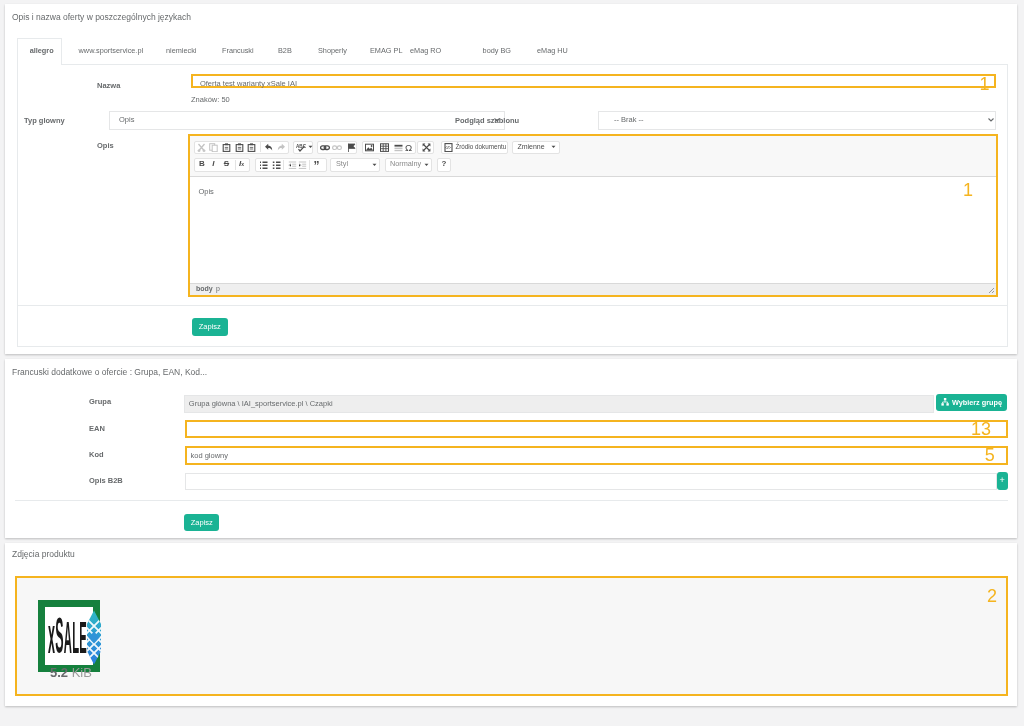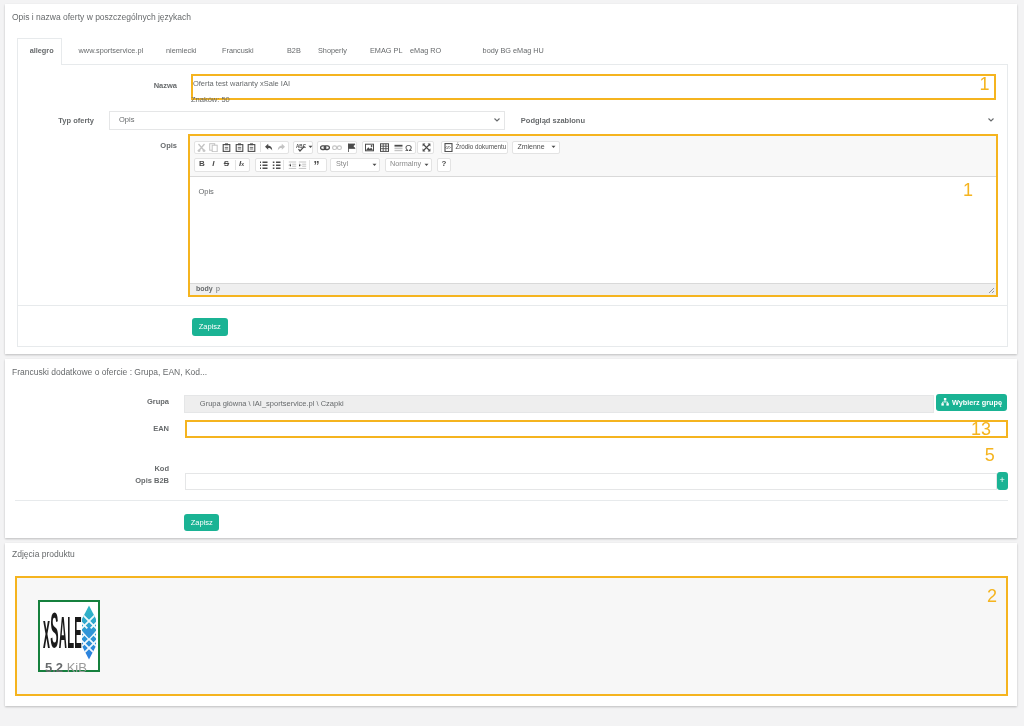--- a/index.html
+++ b/index.html
@@ -1,19 +1,19 @@
 <!DOCTYPE html>
 <html><head><meta charset="utf-8">
 <style>
 *{margin:0;padding:0;box-sizing:border-box}
 html,body{width:1024px;height:726px;background:#f3f3f4;font-family:"Liberation Sans",sans-serif;color:#676a6c;overflow:hidden}
 .abs{position:absolute}
 .card{position:absolute;left:5px;width:1012px;background:#fff;box-shadow:0 1px 2px rgba(0,0,0,.22)}
 .ttl{position:absolute;left:7px;font-size:8.5px;color:#676a6c}
-.lbl{position:absolute;font-weight:bold;font-size:7.5px;text-align:right;color:#676a6c}
+.lbl{position:absolute;font-weight:bold;font-size:7.5px;color:#676a6c}
 .inp{position:absolute;background:#fff;font-size:7.5px;color:#676a6c}
 .amber{border:2px solid #f5b41f}
 .thin{border:1px solid #e5e6e7}
 .num{position:absolute;color:#f5b41f;font-size:18px;line-height:1}
 .btn{position:absolute;background:#1ab394;color:#fff;font-size:7.5px;border-radius:3px;text-align:center}
 .sep{position:absolute;height:1px;background:#e7eaec}
 .sel{position:absolute;background:#fff;border:1px solid #e5e6e7;font-size:7.5px;color:#676a6c}
 .car{position:absolute}
 .tab{position:absolute;font-size:7.3px;color:#676a6c;white-space:nowrap}
 .tbx{position:absolute;background:#fff;border:1px solid #e3e3e3;border-radius:2px}
@@ -22,38 +22,39 @@
 <body>
 
 <div class="card" style="top:4px;height:350px">
   <div class="ttl" style="top:8px">Opis i nazwa oferty w poszczególnych językach</div>
   <div class="abs" style="left:11.5px;top:60px;width:991.5px;height:283px;border:1px solid #e7eaec"></div>
   <div class="abs" style="left:11.5px;top:34px;width:45.5px;height:27px;background:#fff;border:1px solid #e7eaec;border-bottom:none;z-index:2"></div>
   <div class="tab" style="left:24.7px;top:42px;font-weight:bold;z-index:3">allegro</div>
   <div class="tab" style="left:73.6px;top:42px">www.sportservice.pl</div>
   <div class="tab" style="left:161px;top:42px">niemiecki</div>
   <div class="tab" style="left:217px;top:42px">Francuski</div>
-  <div class="tab" style="left:282px;top:42px">B2B</div>
+  <div class="tab" style="left:273px;top:42px">B2B</div>
   <div class="tab" style="left:313px;top:42px">Shoperly</div>
   <div class="tab" style="left:365px;top:42px">EMAG PL</div>
   <div class="tab" style="left:405px;top:42px">eMag RO</div>
   <div class="tab" style="left:477.6px;top:42px">body BG</div>
-  <div class="tab" style="left:508px;top:42px">eMag HU</div>
+  <div class="tab" style="left:532px;top:42px">eMag HU</div>
 
   <div class="lbl" style="left:92px;top:77px;width:80px">Nazwa</div>
-  <div class="inp amber" style="left:185.9px;top:70px;width:804.7px;height:26px;line-height:15px;">Oferta test warianty xSale IAI</div>
+  <div class="inp amber" style="left:185.9px;top:70px;width:804.7px;height:14px;line-height:15px;padding-left:7px">Oferta test warianty xSale IAI</div>
   <div class="num" style="left:974.5px;top:71px">1</div>
   <div class="abs" style="left:186px;top:90.5px;font-size:7.5px">Znaków: 50</div>
 
-  <div class="lbl" style="left:19px;top:112px;width:70px">Typ oferty</div>
+  <div class="lbl" style="left:19px;top:112px;width:70px">Typ glowny</div>
   <div class="sel" style="left:104px;top:107px;width:396px;height:18.5px;line-height:16px;padding-left:9px">Opis</div>
   <svg class="car" style="left:489px;top:114px" width="6" height="4" viewBox="0 0 6 4">
       <path d="M0.5 0.5 L3 3 L5.5 0.5" fill="none" stroke="#676a6c" stroke-width="1.1"></path>
     </svg>
   <div class="lbl" style="left:450px;top:112px;width:130px">Podgląd szablonu</div>
+  <div class="sel" style="left:593px;top:107px;width:398px;height:18.5px;line-height:16px;padding-left:15px">-- Brak --</div>
   <svg class="car" style="left:983px;top:114px" width="6" height="4" viewBox="0 0 6 4">
       <path d="M0.5 0.5 L3 3 L5.5 0.5" fill="none" stroke="#676a6c" stroke-width="1.1"></path>
     </svg>
 
   <div class="lbl" style="left:92px;top:136.5px;width:80px">Opis</div>
 
   <div class="abs amber" style="left:183.4px;top:130px;width:809.3px;height:163.3px;background:#f8f8f8">
     <div class="abs" style="left:0;top:0;width:100%;height:40.5px;border-bottom:1px solid #d9d9d9">
 <div class="tbx" style="left:3.5px;top:4.5px;width:95.6px;height:13.5px"></div>
 <svg class="ic" style="left:6.5px;top:6.8px" width="9" height="9" viewBox="0 0 9 9">
@@ -190,48 +191,49 @@
   </div>
 
   <div class="sep" style="left:11.5px;top:301px;width:991.5px"></div>
   <div class="btn" style="left:187px;top:314px;width:35.5px;height:17.5px;line-height:17.5px">Zapisz</div>
 </div>
 
 <div class="card" style="top:358.5px;height:179px">
   <div class="ttl" style="top:8.5px">Francuski dodatkowe o ofercie : Grupa, EAN, Kod...</div>
 
   <div class="lbl" style="left:84px;top:38px;width:80px">Grupa</div>
-  <div class="inp thin" style="left:178.8px;top:36.5px;width:750.7px;height:17.5px;line-height:15px;padding-left:15px;background:#eee">Grupa główna \ IAI_sportservice.pl \ Czapki</div>
+  <div class="inp thin" style="left:178.8px;top:36.5px;width:750.7px;height:17.5px;line-height:15px;padding-left:4px;background:#eee">Grupa główna \ IAI_sportservice.pl \ Czapki</div>
   <div class="btn" style="left:931.3px;top:35.1px;width:70.4px;height:17.2px;line-height:17.2px;font-weight:bold;font-size:7.3px"><svg style="vertical-align:-1px;margin-right:3px" width="8" height="8" viewBox="0 0 8 8">
         <rect x="2.9" y="0" width="2.4" height="2.4" fill="#fff"></rect>
         <rect x="0.4" y="5.2" width="2.4" height="2.4" fill="#fff"></rect>
         <rect x="5.4" y="5.2" width="2.4" height="2.4" fill="#fff"></rect>
         <path d="M4 2.4 V4 M1.6 5.2 V4 H6.6 V5.2" stroke="#fff" fill="none" stroke-width="0.8"></path>
       </svg>Wybierz grupę</div>
 
   <div class="lbl" style="left:84px;top:65px;width:80px">EAN</div>
   <div class="inp amber" style="left:179.5px;top:61.2px;width:823px;height:18.8px"></div>
   <div class="num" style="left:966px;top:61.6px">13</div>
 
-  <div class="lbl" style="left:84px;top:105px;width:80px">Kod</div>
+  <div class="lbl" style="left:84px;top:91px;width:80px">Kod</div>
+  <div class="inp amber" style="left:179.5px;top:87.5px;width:823px;height:18.5px;line-height:15px;padding-left:4px">kod glowny</div>
   <div class="num" style="left:979.7px;top:87.2px">5</div>
 
   <div class="lbl" style="left:84px;top:117px;width:80px">Opis B2B</div>
   <div class="inp thin" style="left:179.5px;top:114.1px;width:812px;height:17px"></div>
   <div class="btn" style="left:991.6px;top:113.9px;width:11.2px;height:17.2px;line-height:16px;font-size:9px">+</div>
 
   <div class="sep" style="left:10px;top:141.5px;width:993px"></div>
   <div class="btn" style="left:179px;top:155.5px;width:35.4px;height:17.4px;line-height:17.4px">Zapisz</div>
 </div>
 
 <div class="card" style="top:542.5px;height:163.5px">
   <div class="ttl" style="top:6.5px">Zdjęcia produktu</div>
   <div class="abs amber" style="left:10px;top:33.5px;width:993px;height:120px;background:#f7f7f7">
     <div class="num" style="left:970px;top:8.5px">2</div>
-    <div class="abs" style="left:20.5px;top:21.5px;width:62px;height:72px;background:#fff;border:2px solid #15803d">
+    <div class="abs" style="left:20.5px;top:21.5px;width:62px;height:72px;background:#fff;border:7px solid #15803d">
       <svg class="abs" style="left:0;top:0" width="60" height="62" viewBox="0 0 60 62">
         <defs>
             <linearGradient id="bl" x1="0" y1="0" x2="0" y2="1">
               <stop offset="0" stop-color="#2fb9c4"></stop>
               <stop offset="1" stop-color="#2b7de0"></stop>
             </linearGradient>
         <clipPath id="dia">
               <polygon points="49,3.5 56,17 56,44 49,57.5 42,44 42,17"></polygon>
             </clipPath>
           </defs>

